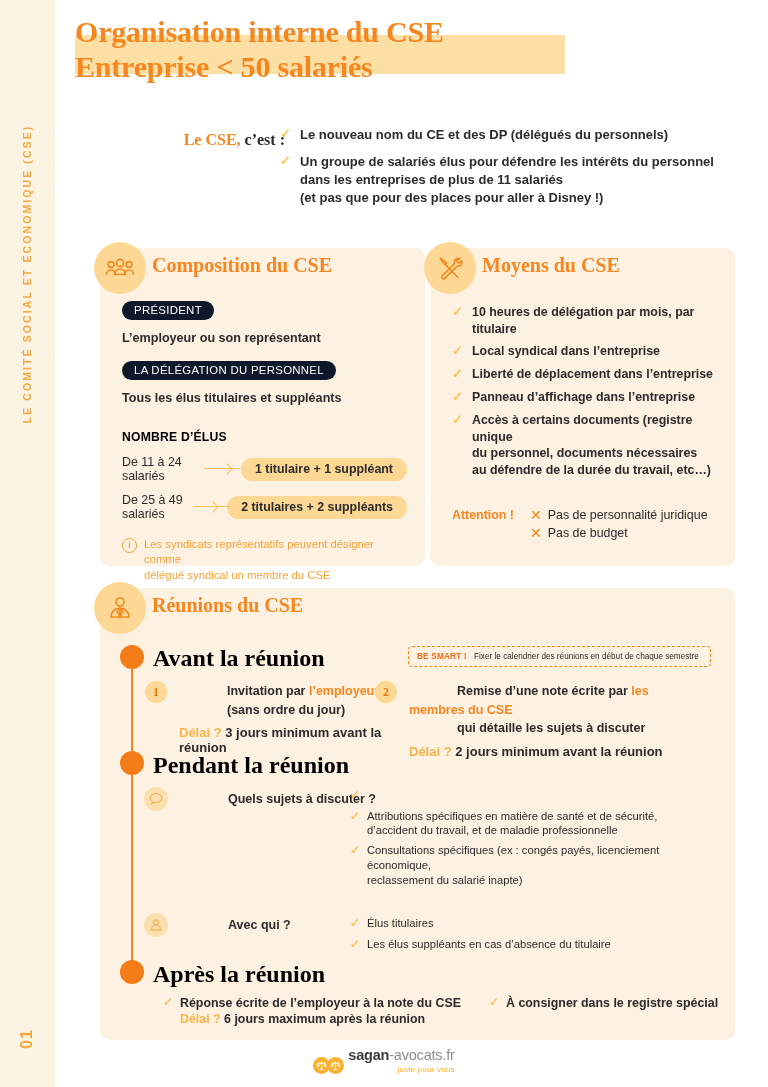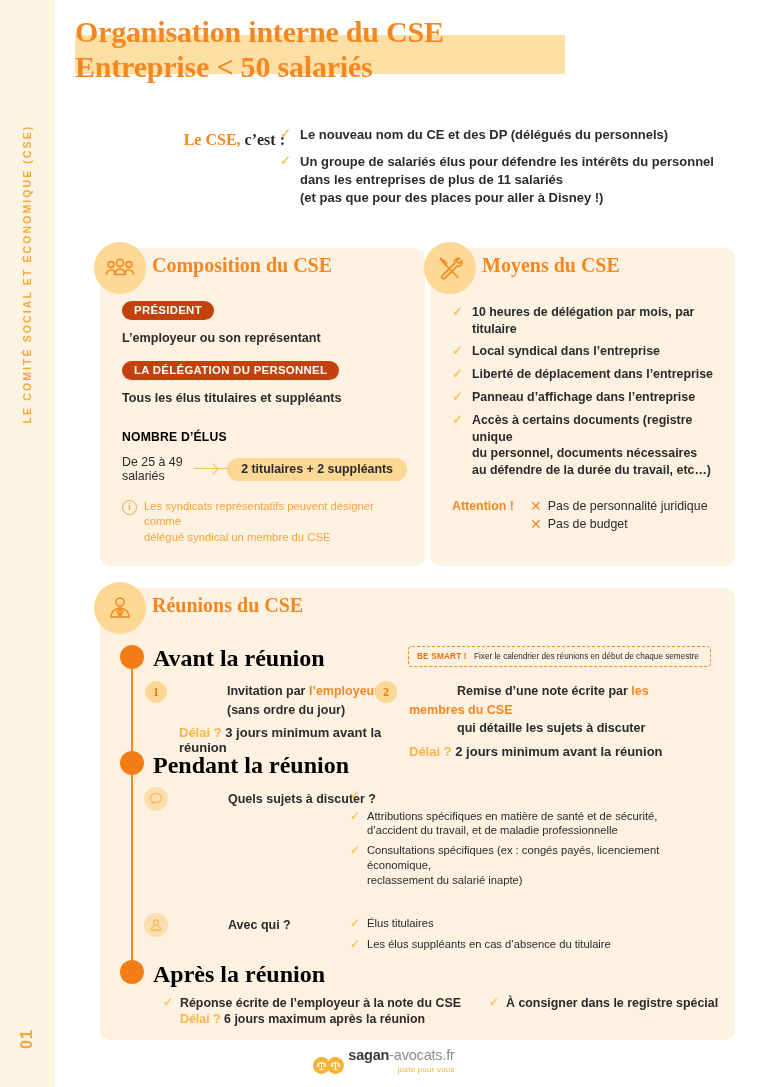--- a/index.html
+++ b/index.html
@@ -85,23 +85,23 @@
     font-family:"Liberation Serif", serif;font-weight:700;
     font-size:20px;color:#f6861f;z-index:2;white-space:nowrap;
   }
 
   #card-composition{left:100px;top:248px;width:325px;height:318px;}
   #card-moyens{left:430px;top:248px;width:305px;height:318px;}
   #card-reunions{left:100px;top:588px;width:635px;height:452px;}
 
   
   .pill{
-    display:inline-block;background:#c2410c;color:#fff;
+    display:inline-block;background:#0f172a;color:#fff;
     border-radius:12px;padding:3px 12px 4px;
-    font-size:11.4px;font-weight:700;letter-spacing:.3px;
+    font-size:11.4px;font-weight:400;letter-spacing:.3px;
   }
   .body-line{font-size:12.6px;font-weight:700;color:#2b2b2b;}
   .sec-label{
     display:inline-block;position:relative;
     font-size:12.2px;font-weight:700;letter-spacing:.2px;color:#000000;
   }
   .sec-label::after{
     content:"";position:absolute;left:9px;right:-24px;bottom:-7px;height:9px;
     background:#fcdda0;z-index:-1;
   }
@@ -127,21 +127,21 @@
     display:flex;margin-top:16px;color:#f6a43b;font-size:11.3px;line-height:1.35;
   }
   .note .ico{
     flex:0 0 auto;width:13px;height:13px;border:1.2px solid #f6a43b;border-radius:50%;
     font-size:9px;line-height:12px;text-align:center;margin-right:7px;margin-top:1px;font-weight:700;
   }
 
   .moyens-list .intro-item{margin-bottom:6px;}
   .moyens-list .txt{font-size:12.4px;font-weight:700;line-height:1.34;}
   .attention{
-    display:flex;margin-top:21px;
+    display:flex;margin-top:30px;
   }
   .attention .ttl{
     color:#f6861f;font-size:12.4px;font-weight:700;width:78px;flex:0 0 auto;
   }
   .attention .xl .xrow{display:flex;align-items:flex-start;margin-bottom:3px;}
   .attention .xl .x{color:#f6861f;font-size:14px;margin-right:6px;line-height:1.05;font-weight:400;}
   .attention .xl .t{font-size:12.4px;color:#2b2b2b;}
 
   
   .tl-line{position:absolute;left:131px;top:660px;width:2px;height:320px;background:#f28a1d;}
@@ -247,20 +247,25 @@
       <div class="pill">PRÉSIDENT</div>
       <div class="body-line" style="margin-top:11px;">L’employeur ou son représentant</div>
 
       <div class="pill" style="margin-top:16px;">LA DÉLÉGATION DU PERSONNEL</div>
       <div class="body-line" style="margin-top:11px;">Tous les élus titulaires et suppléants</div>
 
       <div style="margin-top:22px;">
         <span class="sec-label">NOMBRE D’ÉLUS</span>
       </div>
 
+      <div class="row-elus">
+        <span class="lab">De 11 à 24 salariés</span>
+        <span class="arrow"></span>
+        <span class="tag">1 titulaire + 1 suppléant</span>
+      </div>
       <div class="row-elus">
         <span class="lab">De 25 à 49 salariés</span>
         <span class="arrow"></span>
         <span class="tag">2 titulaires + 2 suppléants</span>
       </div>
 
       <div class="note">
         <span class="ico">i</span>
         <span>
           <span>Les syndicats représentatifs peuvent désigner comme</span><br>

